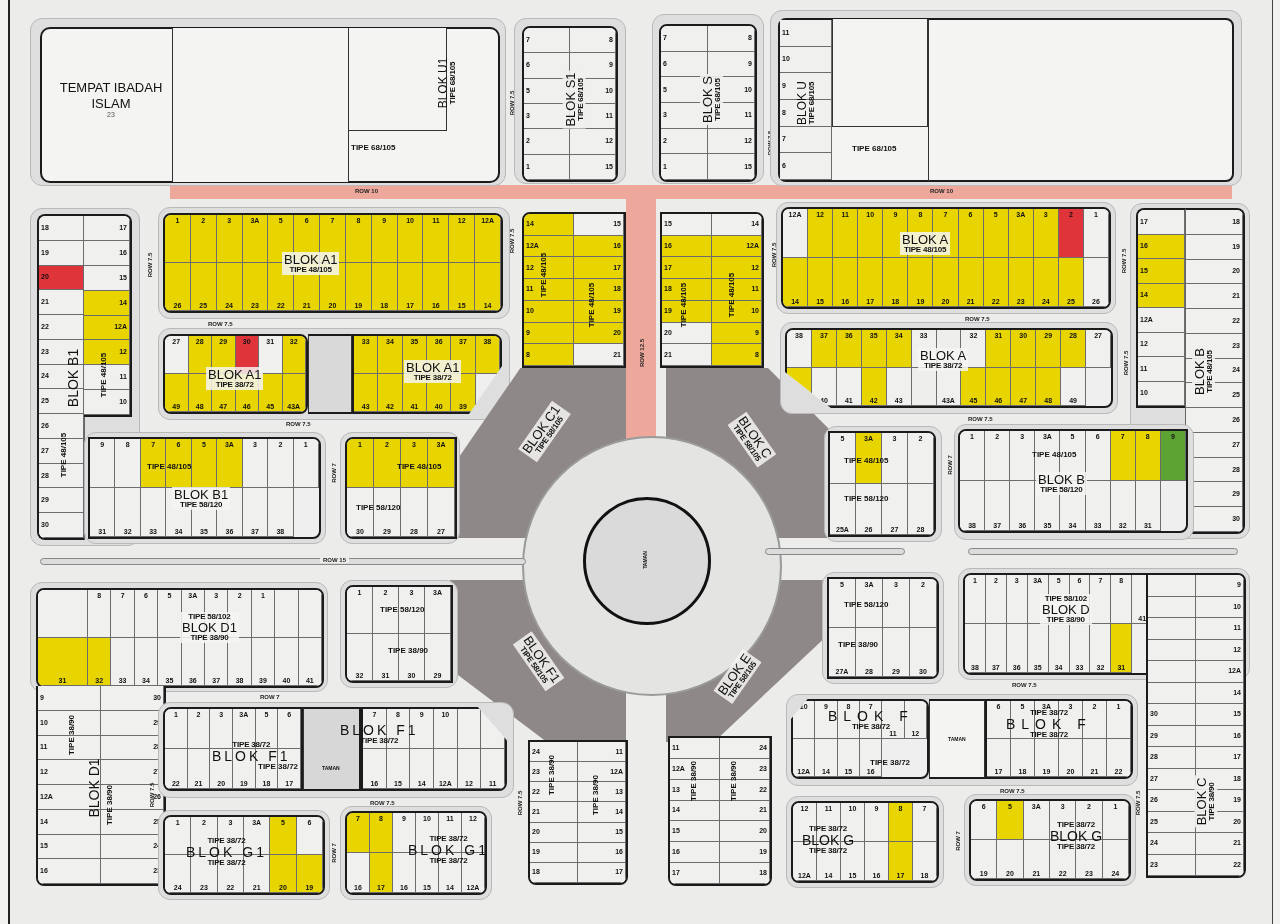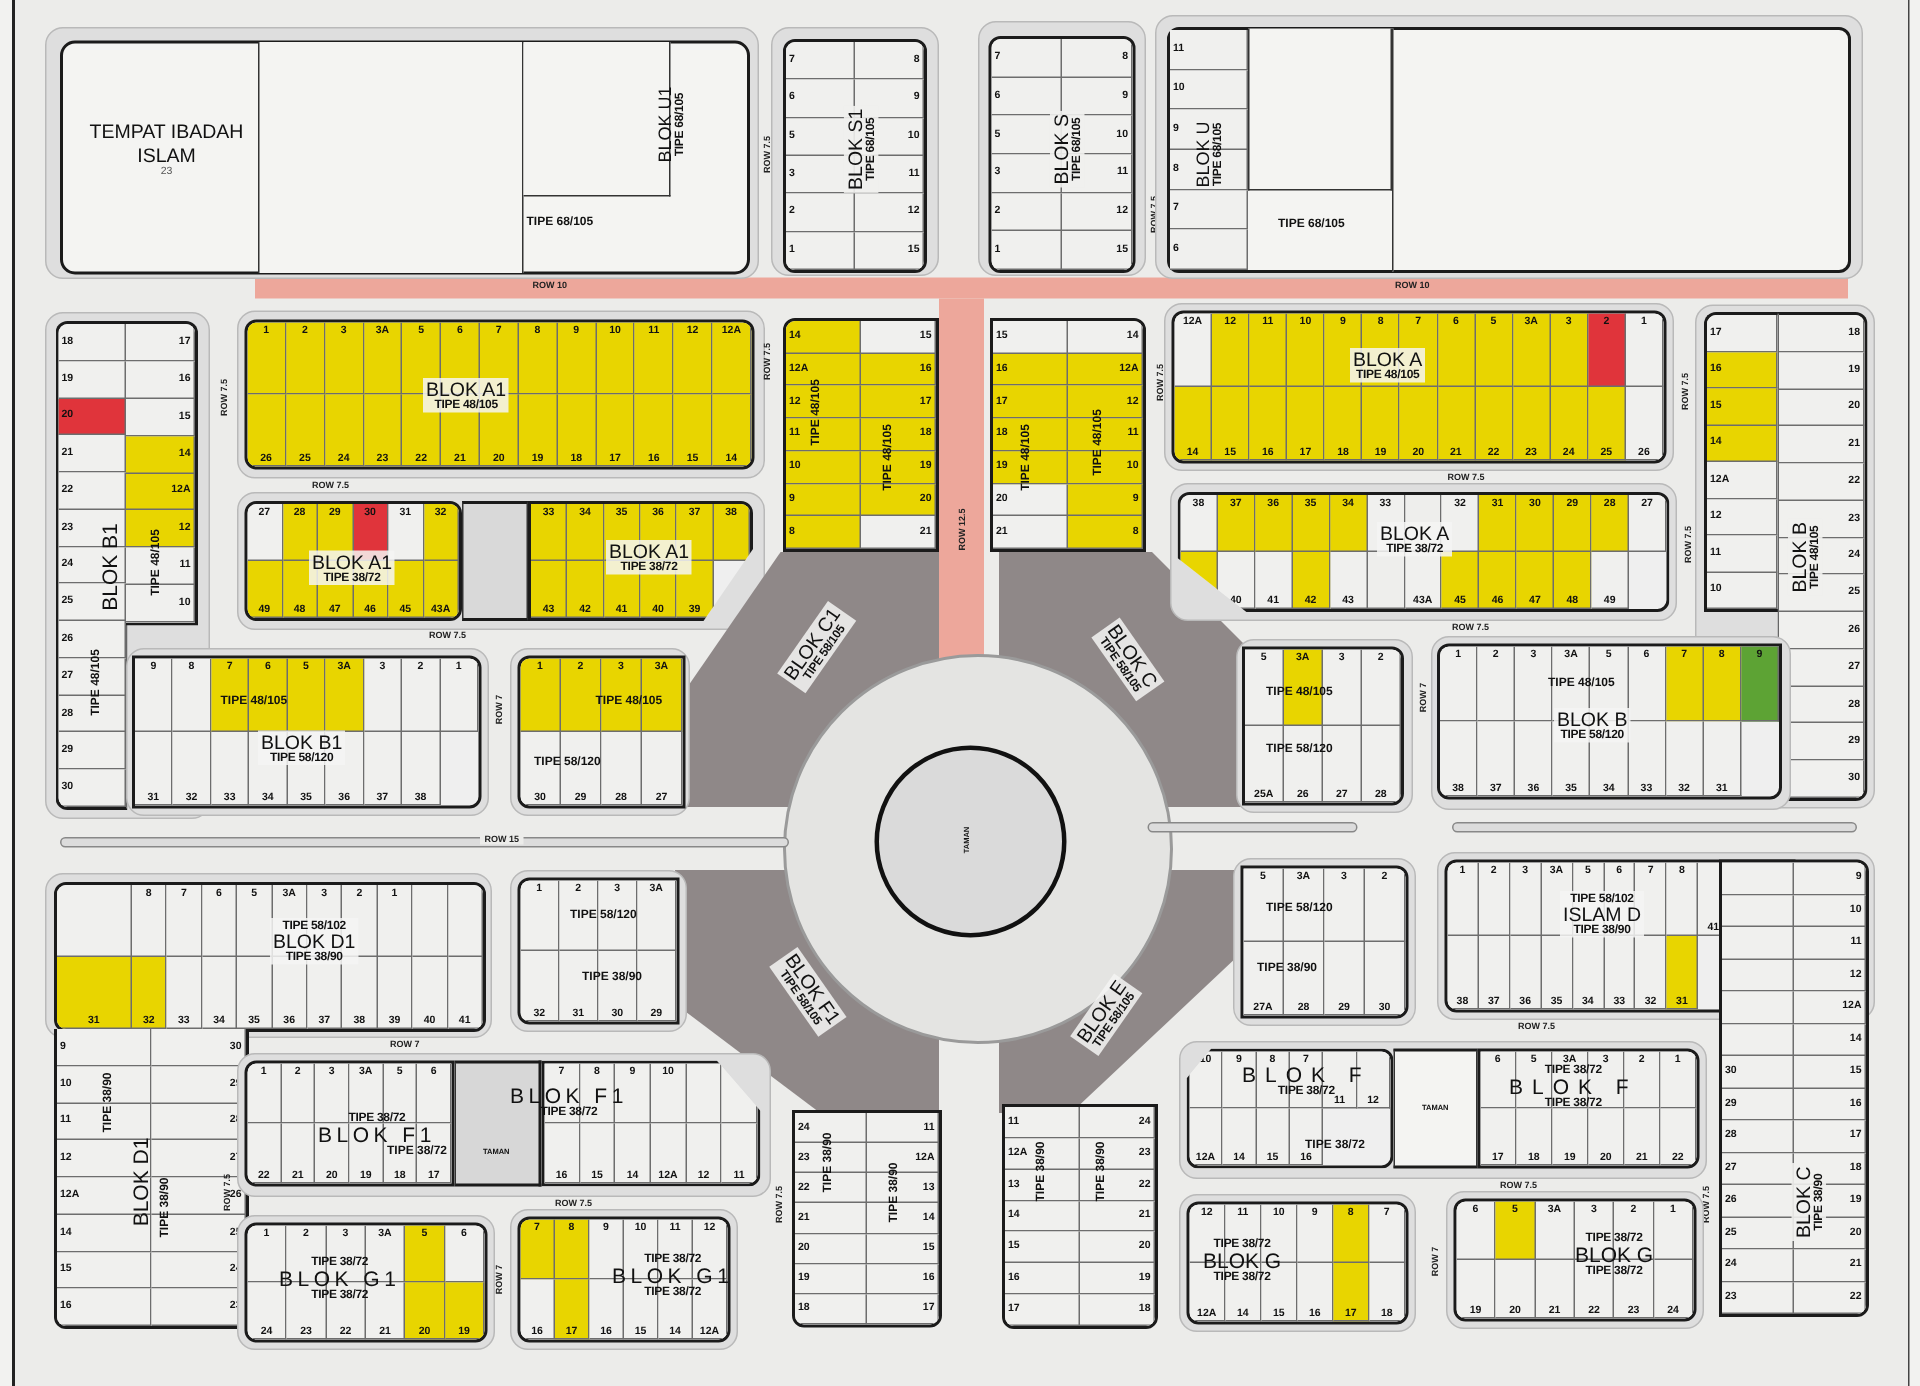--- a/index.html
+++ b/index.html
@@ -616,21 +616,21 @@
         <div class="lot st-avail ">38</div>
         <div class="lot st-avail ">37</div>
         <div class="lot st-avail ">36</div>
         <div class="lot st-avail ">35</div>
         <div class="lot st-avail ">34</div>
         <div class="lot st-avail ">33</div>
         <div class="lot st-avail ">32</div>
         <div class="lot st-sold ">31</div>
       </div>
   </div>
-  <div class="label" style="left:1040px;top:594px"><span class="t">TIPE 58/102</span><span>ISLAM D</span><span class="t">TIPE 38/90</span></div>
+  <div class="label" style="left:1040px;top:594px"><span class="t">TIPE 58/102</span><span>BLOK D</span><span class="t">TIPE 38/90</span></div>
   <div class="roadtxt" style="left:1012px;top:682px">ROW 7.5</div>
 
   <div class="block" style="left:1146px;top:573px;width:100px;height:305px;border-radius:0 8px 8px 0">
     <div class="grid" style="grid-template-columns:50% 50%;grid-template-rows:repeat(14,1fr)" id="ceast">
         <div class="lot st-avail sidel"></div>
         <div class="lot st-avail side">9</div>
         <div class="lot st-avail sidel"></div>
         <div class="lot st-avail side">10</div>
         <div class="lot st-avail sidel"></div>
         <div class="lot st-avail side">11</div>

